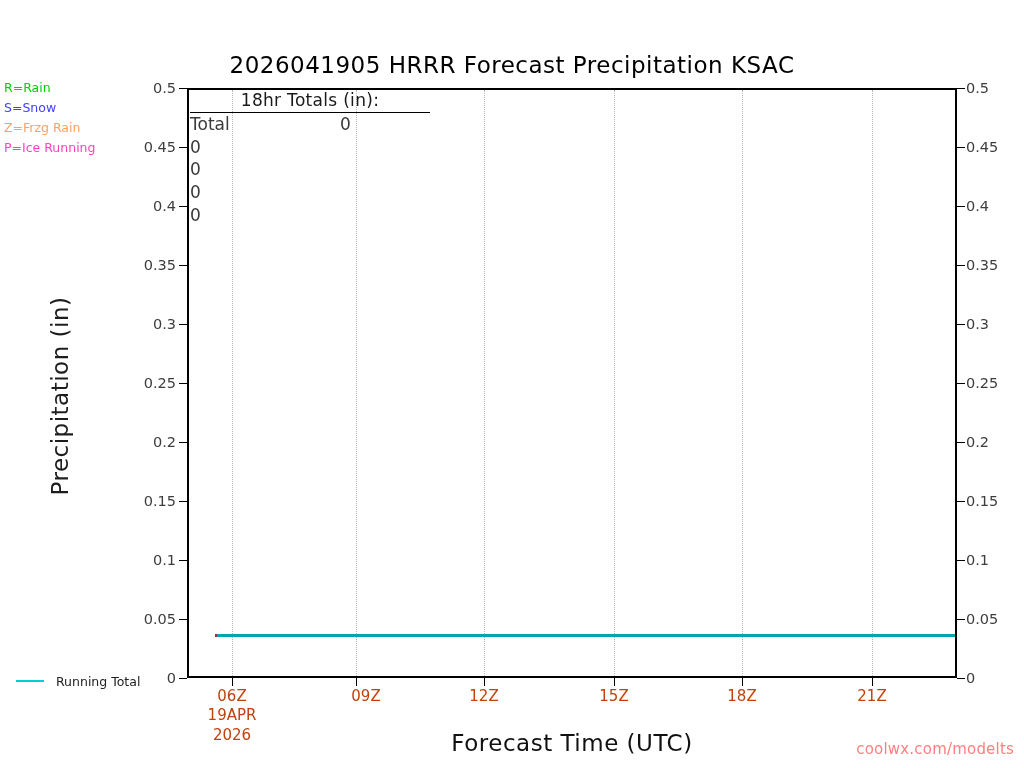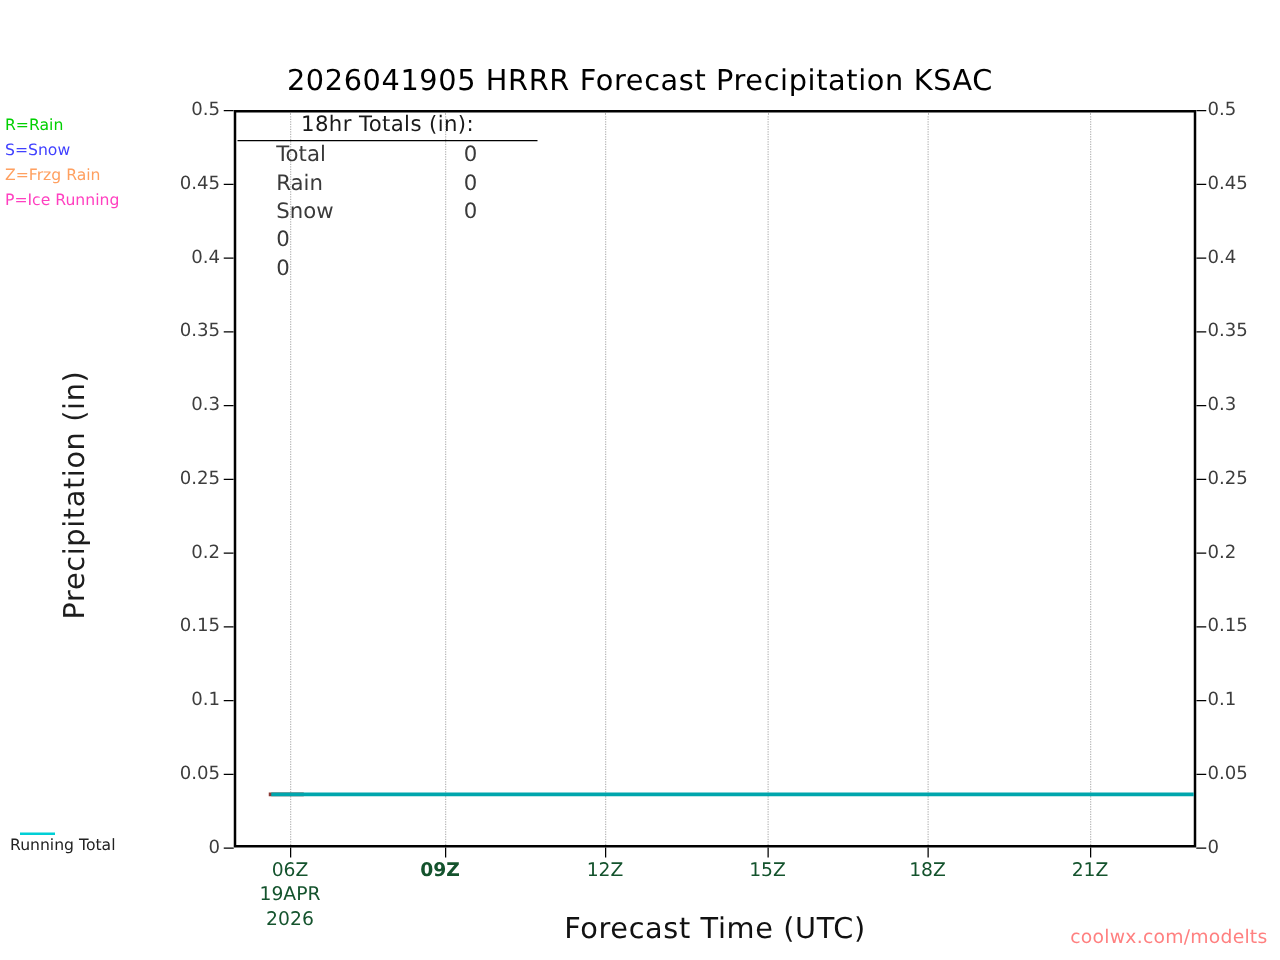--- a/index.html
+++ b/index.html
@@ -26,21 +26,21 @@
     font-size: 23px;
     letter-spacing: 0.5px;
     color: #000;
     font-family: "DejaVu Sans", sans-serif;
   }
 
   
   #ptype-legend {
     position: absolute;
     left: 4px;
-    top: 90px;
+    top: 78px;
     width: 140px;
   }
   #ptype-legend .ptype-row {
     font-size: 12.5px;
     line-height: 20px;
     white-space: nowrap;
     font-family: "DejaVu Sans", sans-serif;
   }
 
   
@@ -98,21 +98,20 @@
     border-bottom: 1.5px solid #000;
     width: 240px;
     color: #1a1a1a;
     letter-spacing: 0.3px;
   }
   .totals-row {
     display: flex;
     font-size: 17px;
     line-height: 22.7px;
     color: #3a3a3a;
-    padding-left: 31px;
   }
   .totals-label {
     width: 150px;
     white-space: nowrap;
   }
   .totals-value {
     width: 40px;
     text-align: left;
   }
 
@@ -185,21 +184,21 @@
     position: absolute;
     top: 678px;
     width: 0;
     height: 8px;
     border-left: 1.5px solid #000;
   }
   .xtick-label {
     position: absolute;
     top: 687px;
     font-size: 15px;
-    color: #14532d;
+    color: #c2410c;
     transform: translateX(-50%);
     white-space: nowrap;
     text-align: center;
     font-family: "DejaVu Sans", sans-serif;
   }
   .xtick-sub {
     display: block;
     font-size: 15px;
     line-height: 20px;
   }
@@ -217,23 +216,22 @@
 
   
   #series-legend {
     position: absolute;
     left: 8px;
     top: 666px;
     width: 175px;
   }
   .legend-entry {
     display: flex;
-    align-items: flex-start;
+    align-items: center;
     height: 30px;
-    flex-direction: column;
   }
   .legend-swatch-line {
     width: 28px;
     height: 0;
     border-top: 2.5px solid #00cfd6;
     margin-left: 8px;
     margin-right: 12px;
   }
   .legend-swatch-bar {
     width: 9px;
@@ -344,25 +342,23 @@
   </div>
 </div>
 
 <div id="totals-box">
   <div id="totals-header">18hr Totals (in):</div>
   <div class="totals-row">
     <span class="totals-label">Total</span>
     <span class="totals-value">0</span>
   </div>
   <div class="totals-row">
-    <span class="totals-label">Rain</span>
-    <span class="totals-value">0</span>
-  </div>
-  <div class="totals-row">
-    <span class="totals-label">Snow</span>
+    <span class="totals-value">0</span>
+  </div>
+  <div class="totals-row">
     <span class="totals-value">0</span>
   </div>
   <div class="totals-row">
     <span class="totals-value">0</span>
   </div>
   <div class="totals-row">
     <span class="totals-value">0</span>
   </div>
 </div>
 
@@ -374,21 +370,21 @@
   <div class="xtick-mark" style="left:742px;"></div>
   <div class="xtick-mark" style="left:872px;"></div>
 </div>
 
 <div>
   <div class="xtick-label" style="left:232px;">
     <span>06Z</span>
     <span class="xtick-sub">19APR</span>
     <span class="xtick-sub">2026</span>
   </div>
-  <div class="xtick-label" style="left:352px;font-weight:bold;">09Z</div>
+  <div class="xtick-label" style="left:366px;">09Z</div>
   <div class="xtick-label" style="left:484px;">12Z</div>
   <div class="xtick-label" style="left:614px;">15Z</div>
   <div class="xtick-label" style="left:742px;">18Z</div>
   <div class="xtick-label" style="left:872px;">21Z</div>
 </div>
 
 <div id="xaxis-title">Forecast Time (UTC)</div>
 
 <div id="series-legend">
   <div class="legend-entry">

